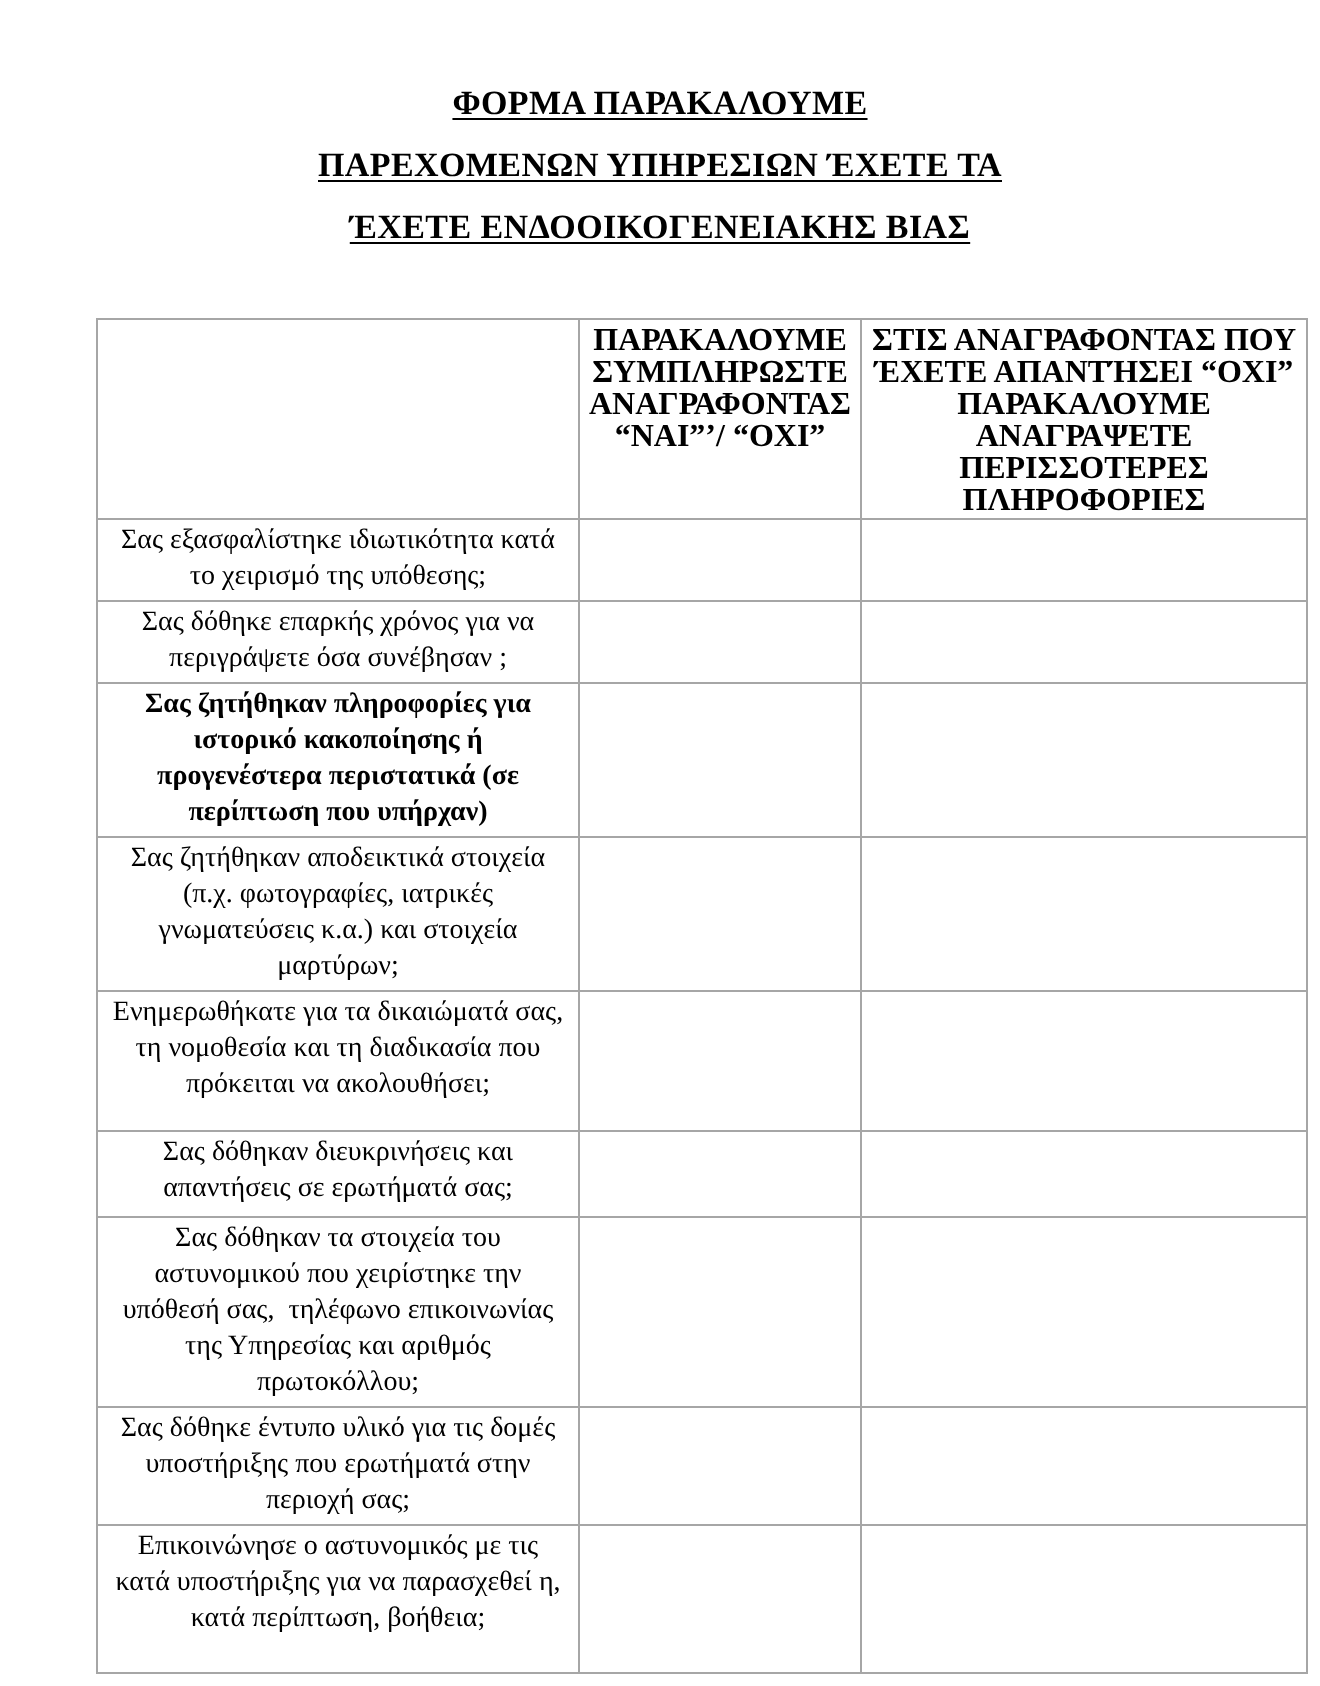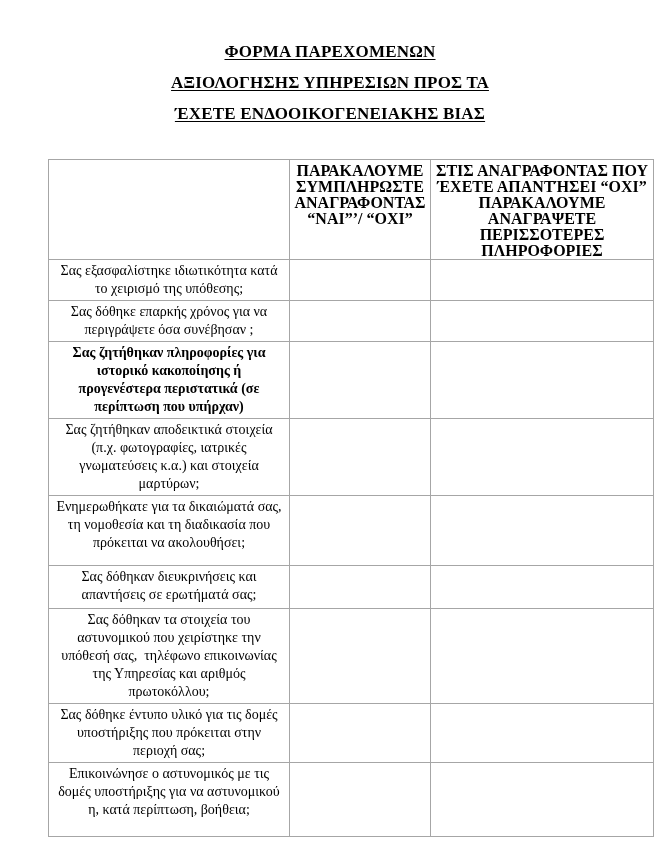--- a/index.html
+++ b/index.html
@@ -70,22 +70,22 @@
   tr.r6 td { height: 90px; }
   tr.r7 td { height: 54px; }
   tr.r8 td { height: 74px; }
 </style>
 </head>
 <body style="--border-color: #a6a6a6; background: rgb(255, 255, 255); color: rgb(0, 0, 0);">
 
 <div class="page">
 
   <div class="title-block">
-    <span class="title-line"><span>ΦΟΡΜΑ ΠΑΡΕΧΟΜΕΝΩΝ</span></span>
-    <span class="title-line"><span>ΑΞΙΟΛΟΓΗΣΗΣ ΥΠΗΡΕΣΙΩΝ ΠΡΟΣ ΤΑ</span></span>
+    <span class="title-line"><span>ΦΟΡΜΑ ΠΑΡΑΚΑΛΟΥΜΕ</span></span>
+    <span class="title-line"><span>ΠΑΡΕΧΟΜΕΝΩΝ ΥΠΗΡΕΣΙΩΝ ΈΧΕΤΕ ΤΑ</span></span>
     <span class="title-line"><span>ΈΧΕΤΕ ΕΝΔΟΟΙΚΟΓΕΝΕΙΑΚΗΣ ΒΙΑΣ</span></span>
   </div>
 
   <table class="eval">
     <colgroup>
       <col class="c1">
         <col class="c2">
         <col class="c3">
     </colgroup>
     <thead>
@@ -134,25 +134,25 @@
       <td>Σας δόθηκαν διευκρινήσεις και απαντήσεις σε ερωτήματά σας;</td>
       <td></td>
       <td></td>
     </tr>
         <tr class="r6">
       <td>Σας δόθηκαν τα στοιχεία του αστυνομικού που χειρίστηκε την υπόθεσή σας,&nbsp; τηλέφωνο επικοινωνίας της Υπηρεσίας και αριθμός πρωτοκόλλου;</td>
       <td></td>
       <td></td>
     </tr>
         <tr class="r7">
-      <td>Σας δόθηκε έντυπο υλικό για τις δομές υποστήριξης που πρόκειται στην περιοχή σας;</td>
+      <td>Σας δόθηκε έντυπο υλικό για τις δομές υποστήριξης που ερωτήματά στην περιοχή σας;</td>
       <td></td>
       <td></td>
     </tr>
         <tr class="r8">
-      <td>Επικοινώνησε ο αστυνομικός με τις δομές υποστήριξης για να αστυνομικού η, κατά περίπτωση, βοήθεια;</td>
+      <td>Επικοινώνησε ο αστυνομικός με τις κατά υποστήριξης για να παρασχεθεί η, κατά περίπτωση, βοήθεια;</td>
       <td></td>
       <td></td>
     </tr>
       </tbody>
   </table>
 
 </div>
 
 </body></html>

